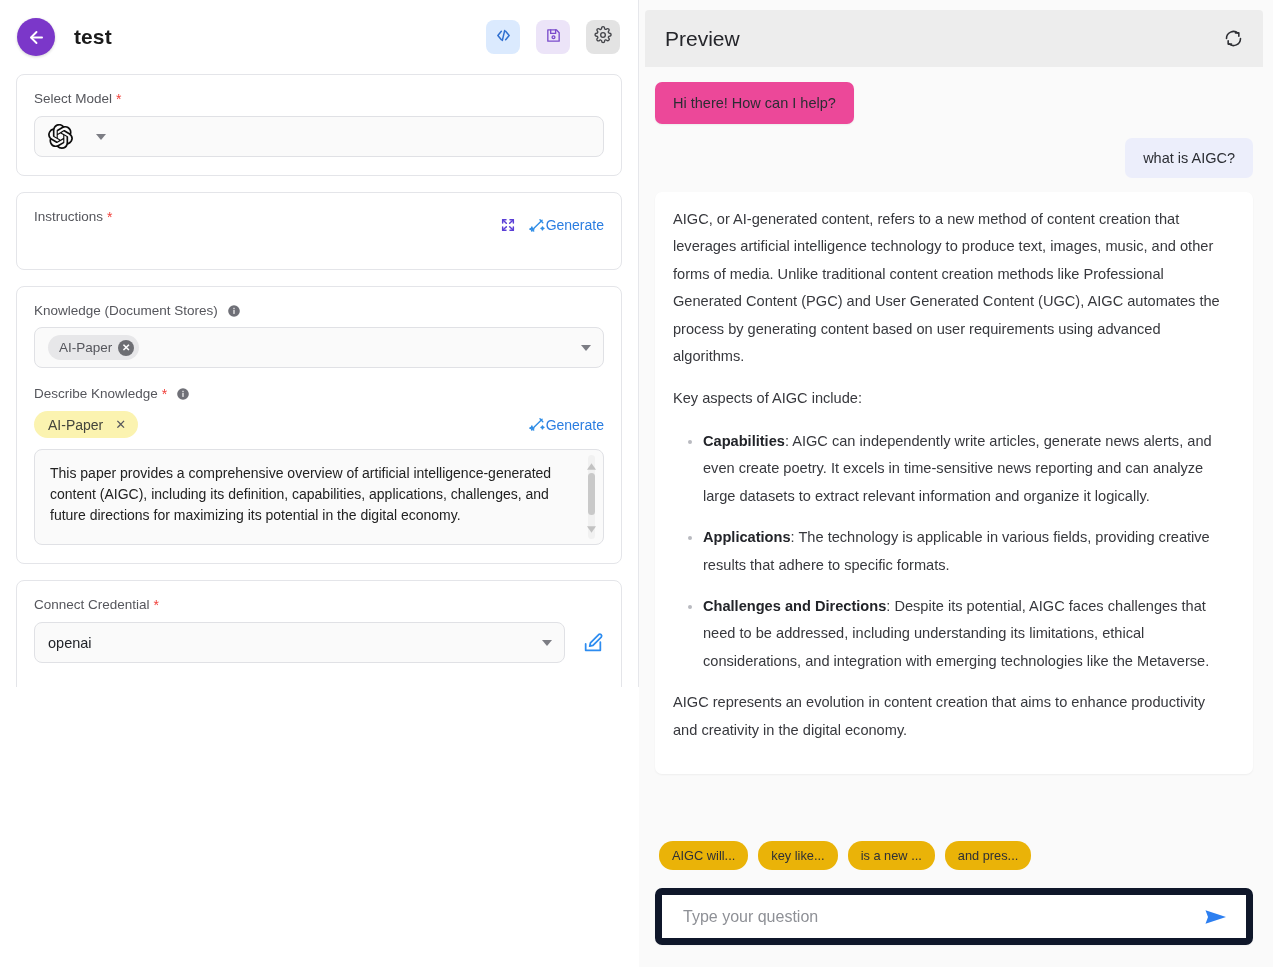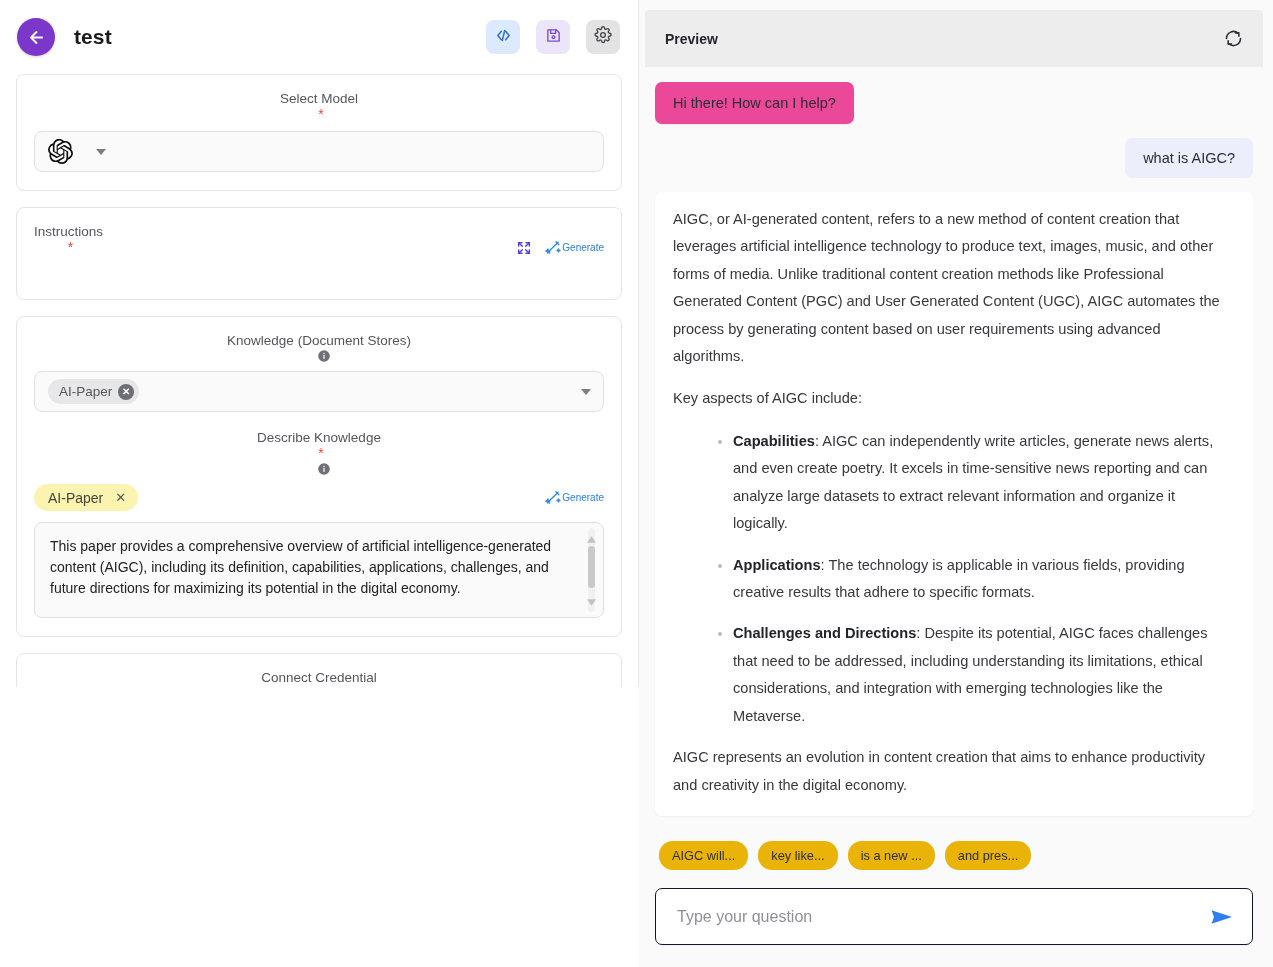--- a/index.html
+++ b/index.html
@@ -49,21 +49,21 @@
   
   .card {
     margin: 0 16px 16px 16px;
     border: 1px solid #e4e5e9;
     border-radius: 8px;
     background: #fff;
     padding: 16px 17px 18px 17px;
   }
   .field-label {
     font-size: 13.5px; color: #55565c; margin-bottom: 9px;
-    display: flex; align-items: center; flex-direction: column;
+    display: flex; align-items: flex-start;
   }
   .req { color: #f0403a; margin-left: 4px; font-size: 14px; }
   .info-icon {
     display:inline-flex; margin-left: 9px; position: relative; top: 1px;
   }
   .select-box {
     height: 41px; border: 1px solid #e0e1e5; border-radius: 8px;
     background: #fafafa; display: flex; align-items: center;
     padding: 0 12px 0 13px; cursor: pointer; position: relative;
   }
@@ -74,21 +74,21 @@
     border-top: 6px solid #7c7d84; margin-left: 8px;
   }
   .oai-logo { margin-right: 15px; display:flex; }
 
   .row-head {
     display: flex; align-items: center; margin-bottom: 10px;
   }
   .row-head .field-label { margin-bottom: 16px; }
   .rh-spacer { flex: 1; }
   .gen-link {
-    color: #2a7de1; font-size: 10px; cursor: pointer; 
+    color: #2a7de1; font-size: 14px; cursor: pointer; 
   }
   .icon-btn { cursor: pointer; display: flex; align-items: center; margin-left: 13px;}
 
   .textarea-box {
     border: 1px solid #e0e1e5; border-radius: 8px; background: #fafafa;
     padding: 13px 15px; font-size: 14px; color: #222; line-height: 1.45;
   }
   .ta-instructions { height: 152px; }
   .ta-describe {
     height: 96px; overflow: hidden; position: relative; padding-right: 26px;
@@ -138,21 +138,21 @@
     padding: 10px 10px 0 6px;
   }
   .preview-shell {
     flex: 1; display: flex; flex-direction: column;
     border-radius: 4px; overflow: hidden; background: #fafafa;
   }
   .preview-head {
     height: 57px; background: #ededed; display: flex; align-items: center;
     padding: 0 19px 0 20px; flex: 0 0 auto;
   }
-  .preview-title { font-size: 14px; font-weight: bold; color: #25262b; flex: 1; }
+  .preview-title { font-size: 21px; font-weight: normal; color: #25262b; flex: 1; }
   .refresh-btn { cursor: pointer; display: flex; }
 
   .chat-area {
     flex: 1; overflow: hidden; padding: 15px 10px 0 10px;
     display: flex; flex-direction: column;
   }
   .msg-bot-short {
     align-self: flex-start; background: #ec4899; border-radius: 7px;
     padding: 13px 18px; font-size: 14.5px; color: #2b2d33;
     box-shadow: 0 1px 2px rgba(0,0,0,.06); max-width: 88%;
@@ -164,35 +164,35 @@
   .msg-bot-long {
     align-self: stretch; background: #ffffff; border-radius: 7px;
     padding: 14px 20px 16px 18px; font-size: 14.6px; color: #37383d;
     line-height: 1.88; margin-top: 14px;
     box-shadow: 0 1px 2px rgba(0,0,0,.05);
     max-height: 624px; overflow: hidden;
   }
   .msg-bot-long p { margin: 0 0 14px 0; }
   .msg-bot-long p.tight { margin-bottom: 16px; }
   .msg-bot-long ul { margin: 0 0 14px 0; padding-left: 30px; }
-  .msg-bot-long li { margin-bottom: 14px; margin-left: 30px; }
+  .msg-bot-long li { margin-bottom: 14px; }
   .msg-bot-long li::marker { color: #b9bac0; }
   .msg-bot-long b { font-weight: bold; color: #222429; }
 
   .chips-row {
     display: flex; gap: 10px; padding: 10px 10px 0 14px; flex-wrap: nowrap;
     flex: 0 0 auto;
   }
   .sugg-chip {
     background: #eab308; border-radius: 14px; padding: 7px 13px;
     font-size: 12.8px; color: #2e3036; cursor: pointer; white-space: nowrap;
   }
   .composer-wrap { padding: 18px 10px 22px 10px; flex: 0 0 auto; }
   .composer {
-    height: 57px; background: #fff; border: 1px solid #0f172a;
+    height: 57px; background: #fff; border: 7px solid #0f172a;
     border-radius: 7px; display: flex; align-items: center;
     padding: 0 18px 0 19px; box-shadow: 0 1px 2px rgba(0,0,0,.04);
   }
   .composer input {
     flex: 1; border: none; outline: none; font-size: 16px;
     color: #2b2d33; background: transparent;
     font-family: "Liberation Sans", sans-serif;
   }
   .composer input::placeholder { color: #8e9096; }
   .send-btn { cursor: pointer; display: flex; margin-left: 10px; }

